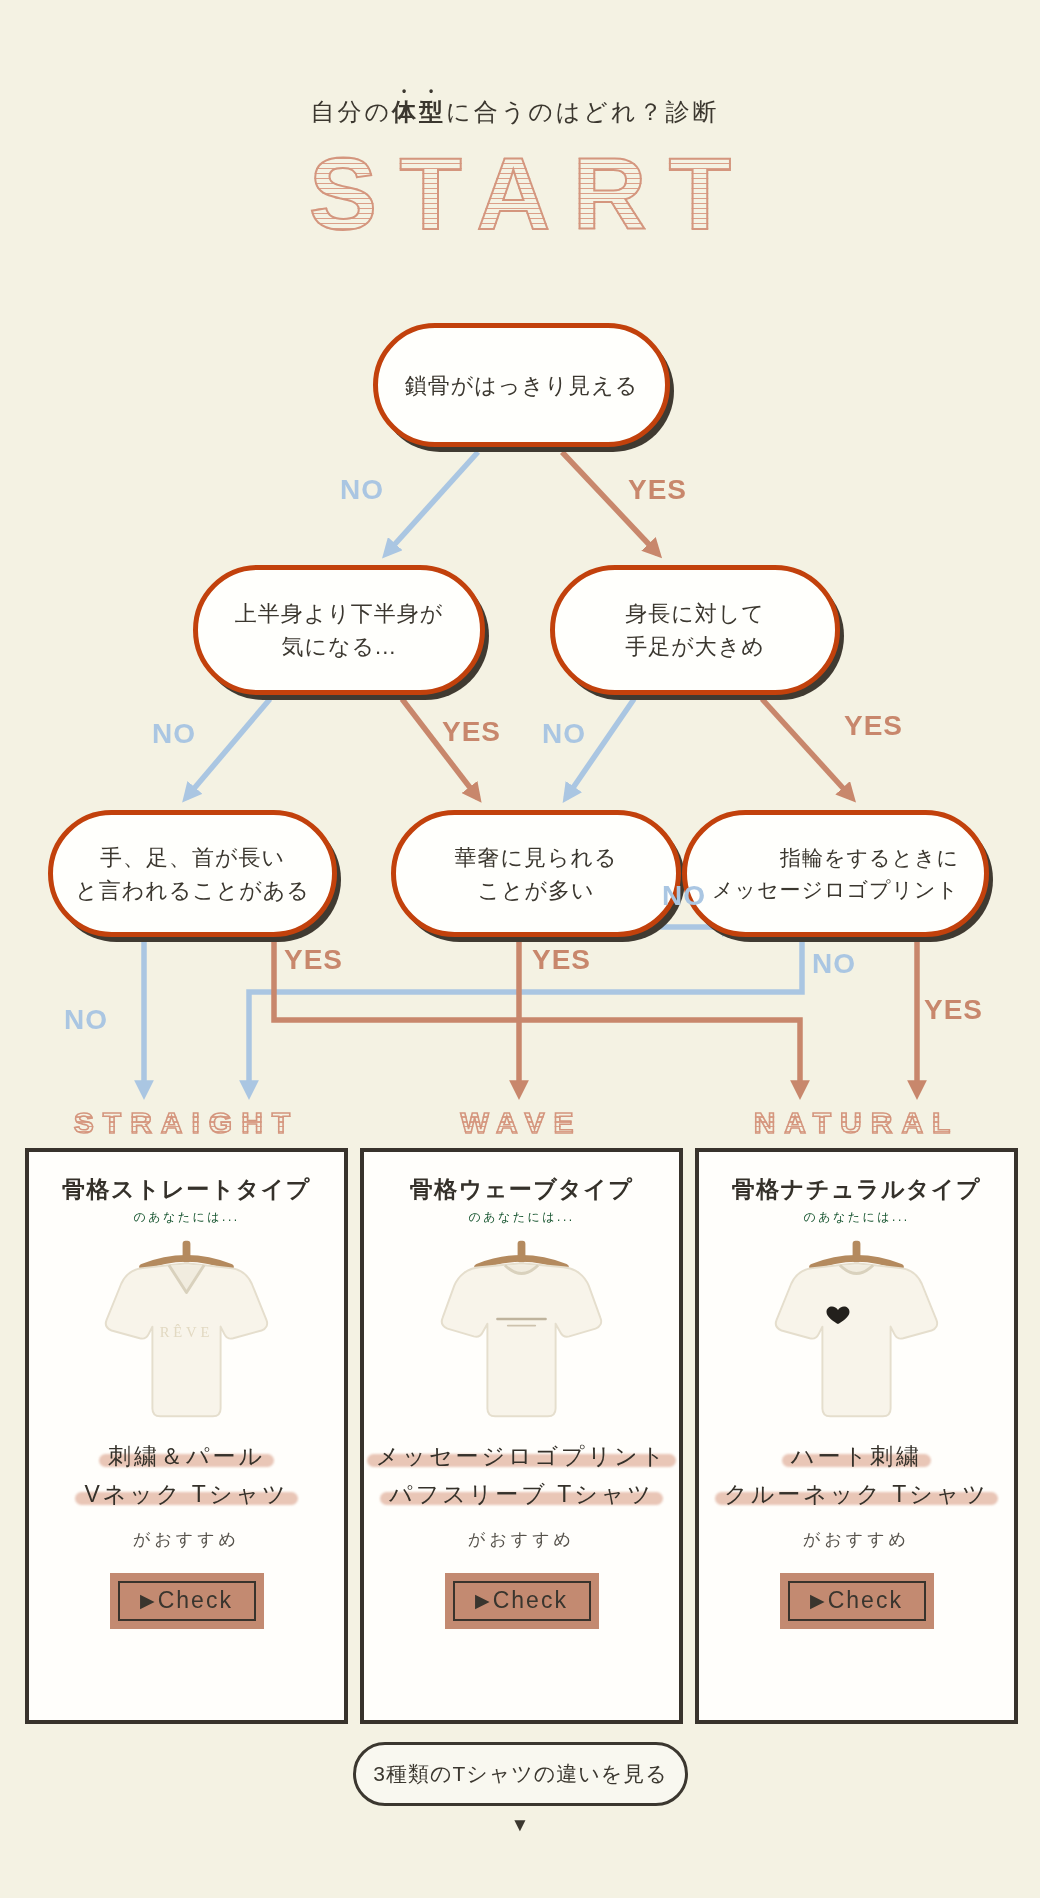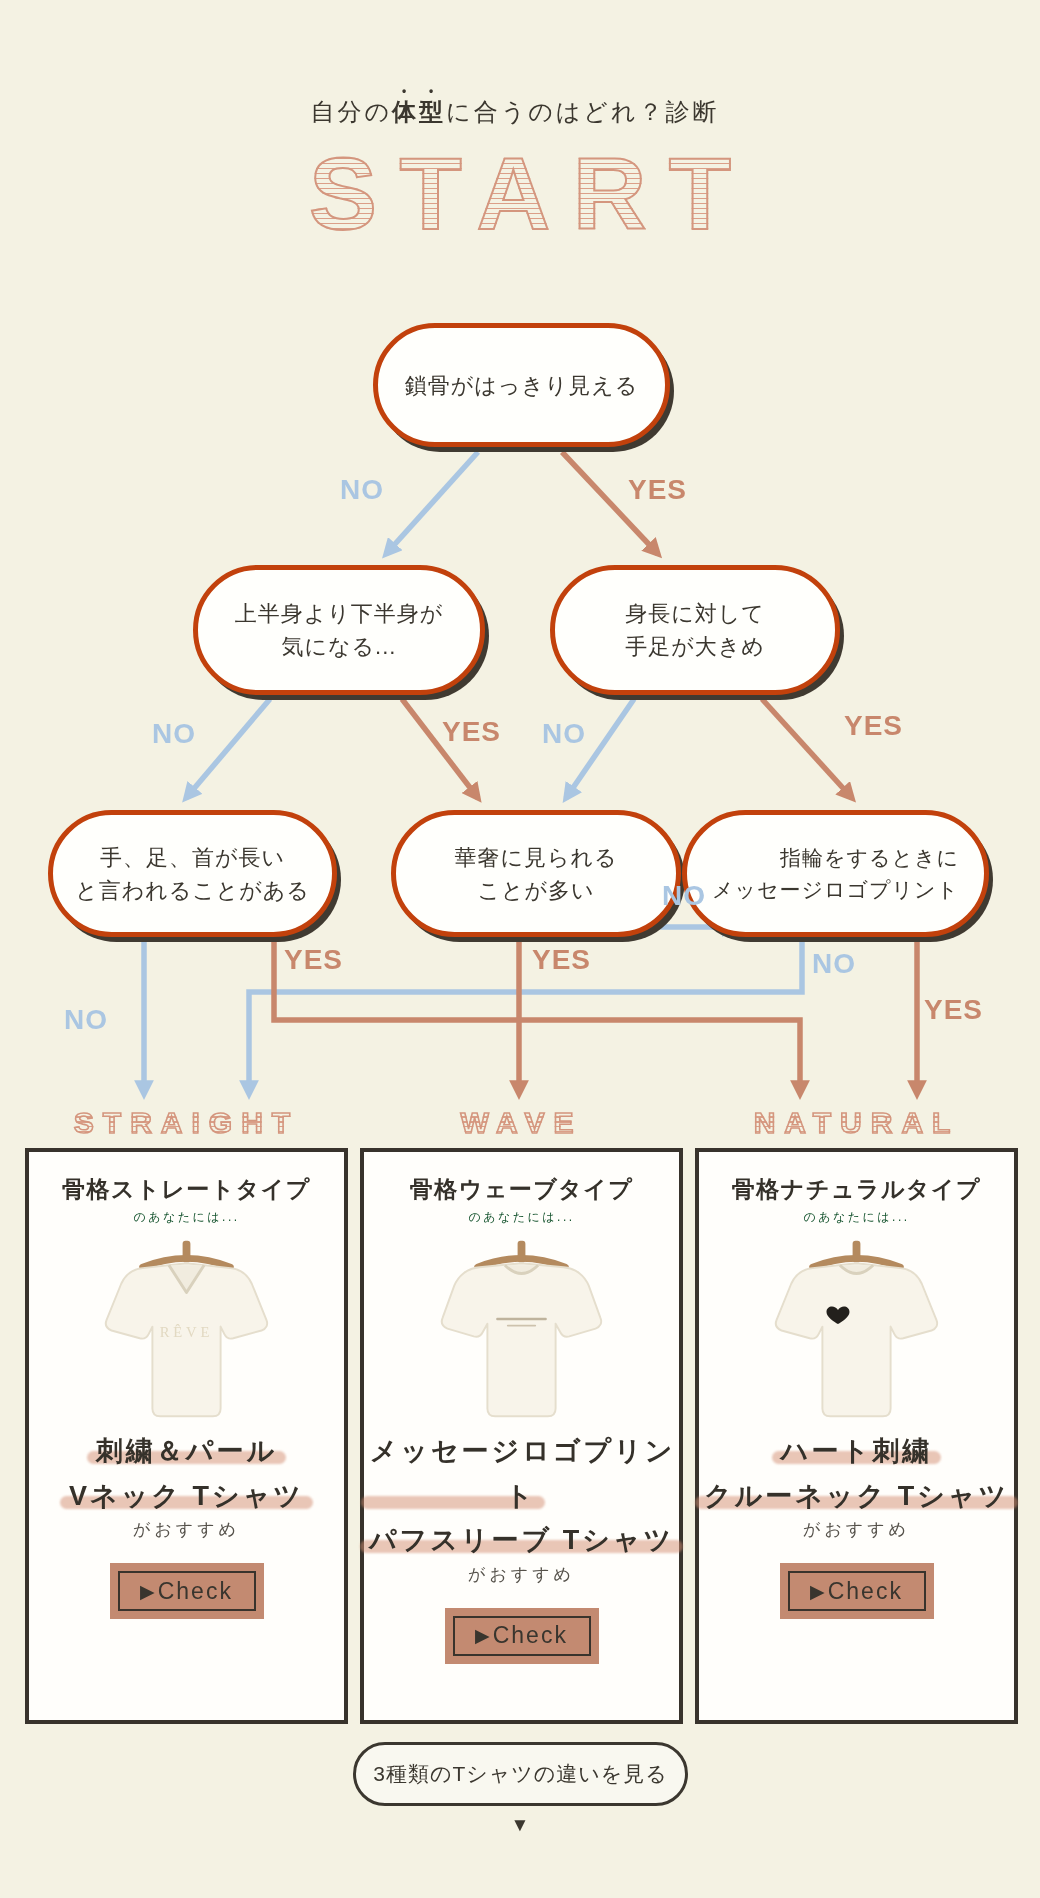--- a/index.html
+++ b/index.html
@@ -36,26 +36,26 @@
     font-size:30px;letter-spacing:.3em;margin-right:-.3em;font-weight:700;}
   .type-label.outline-text{-webkit-text-stroke:1.6px #d4967e;}
 
   
   .card{position:absolute;top:1148px;width:323px;height:576px;z-index:2;
     background:#fffefb;border:4px solid #38332c;box-sizing:border-box;
     display:flex;flex-direction:column;align-items:center;}
   .card-title{margin-top:22px;font-size:23px;font-weight:bold;letter-spacing:1.5px;color:#35312a;}
   .card-sub{margin-top:4px;font-size:12px;letter-spacing:2.5px;color:#14532d;}
   .tshirt{margin-top:10px;}
-  .product{margin-top:3px;text-align:center;font-size:27px;font-weight:bold;
+  .product{margin-top:12px;text-align:center;font-size:23px;font-weight:normal;
     line-height:1.65;letter-spacing:3px;color:#35312a;}
   .hl{position:relative;z-index:0;padding:0 2px;}
   .hl::after{content:"";position:absolute;left:-7px;right:-7px;bottom:2px;height:13px;
     background:rgba(212,142,113,.5);border-radius:7px;filter:blur(1.2px);z-index:-1;}
-  .recommend{margin-top:0;font-size:17px;letter-spacing:4px;color:#55514a;}
+  .recommend{margin-top:14px;font-size:17px;letter-spacing:4px;color:#55514a;}
   .check-btn{margin-top:30px;width:134px;height:36px;background:#c38a71;
     border:2px solid #39332c;box-shadow:0 0 0 8px #c38a71;cursor:pointer;
     display:flex;align-items:center;justify-content:center;color:#39352e;}
   .check-btn .tri{font-size:19px;margin-right:3px;line-height:1;}
   .check-btn .txt{font-size:23px;letter-spacing:2px;font-weight:500;}
 
   
   .compare-btn{position:absolute;left:353px;top:1742px;width:335px;height:64px;z-index:2;
     background:rgba(255,255,255,.45);border:3px solid #3b372f;border-radius:35px;
     display:flex;align-items:center;justify-content:center;cursor:pointer;

